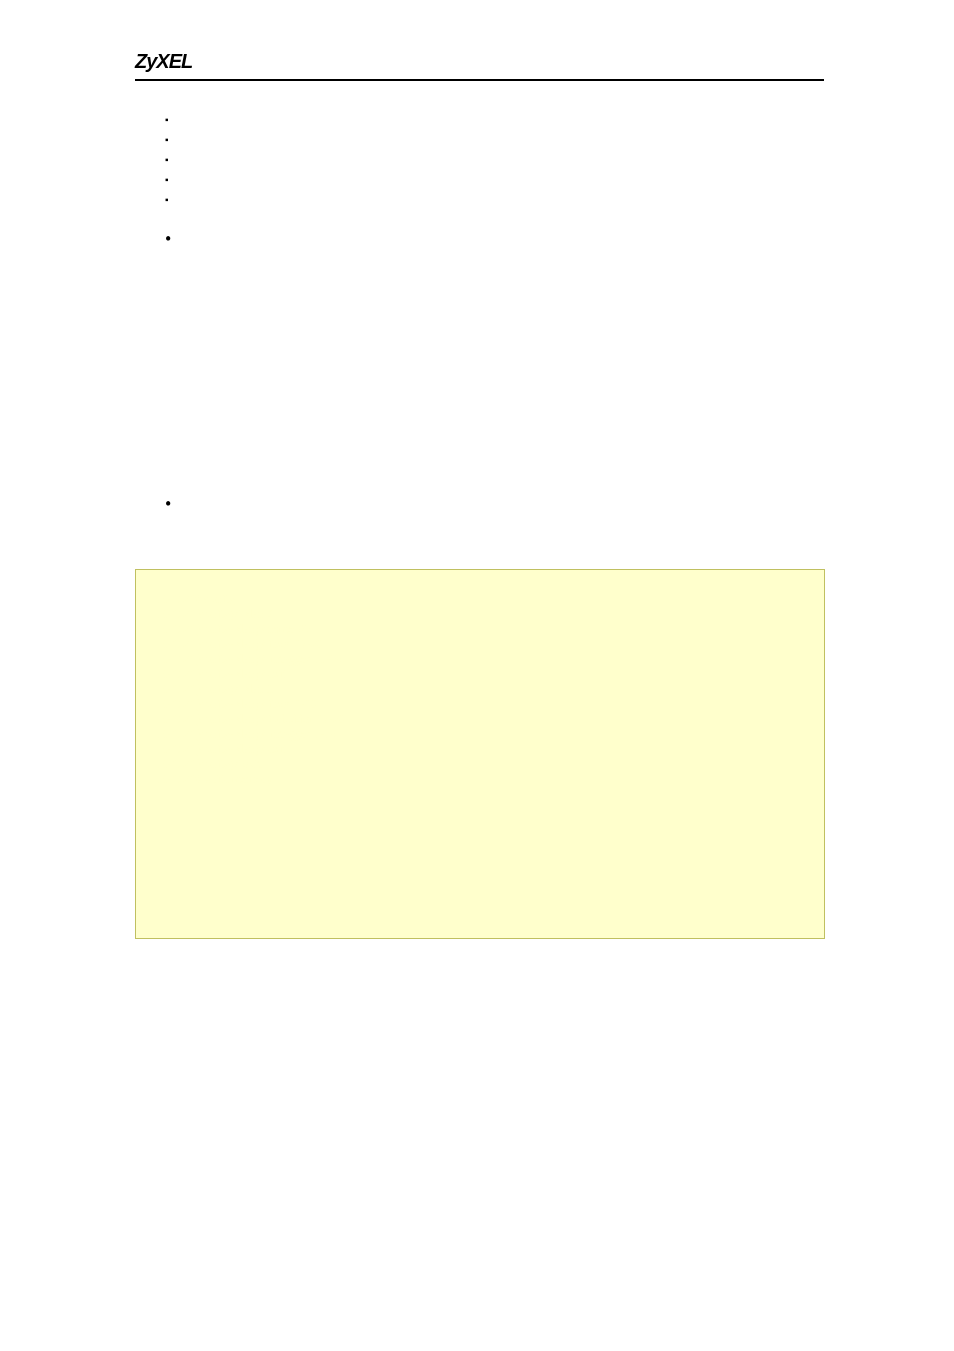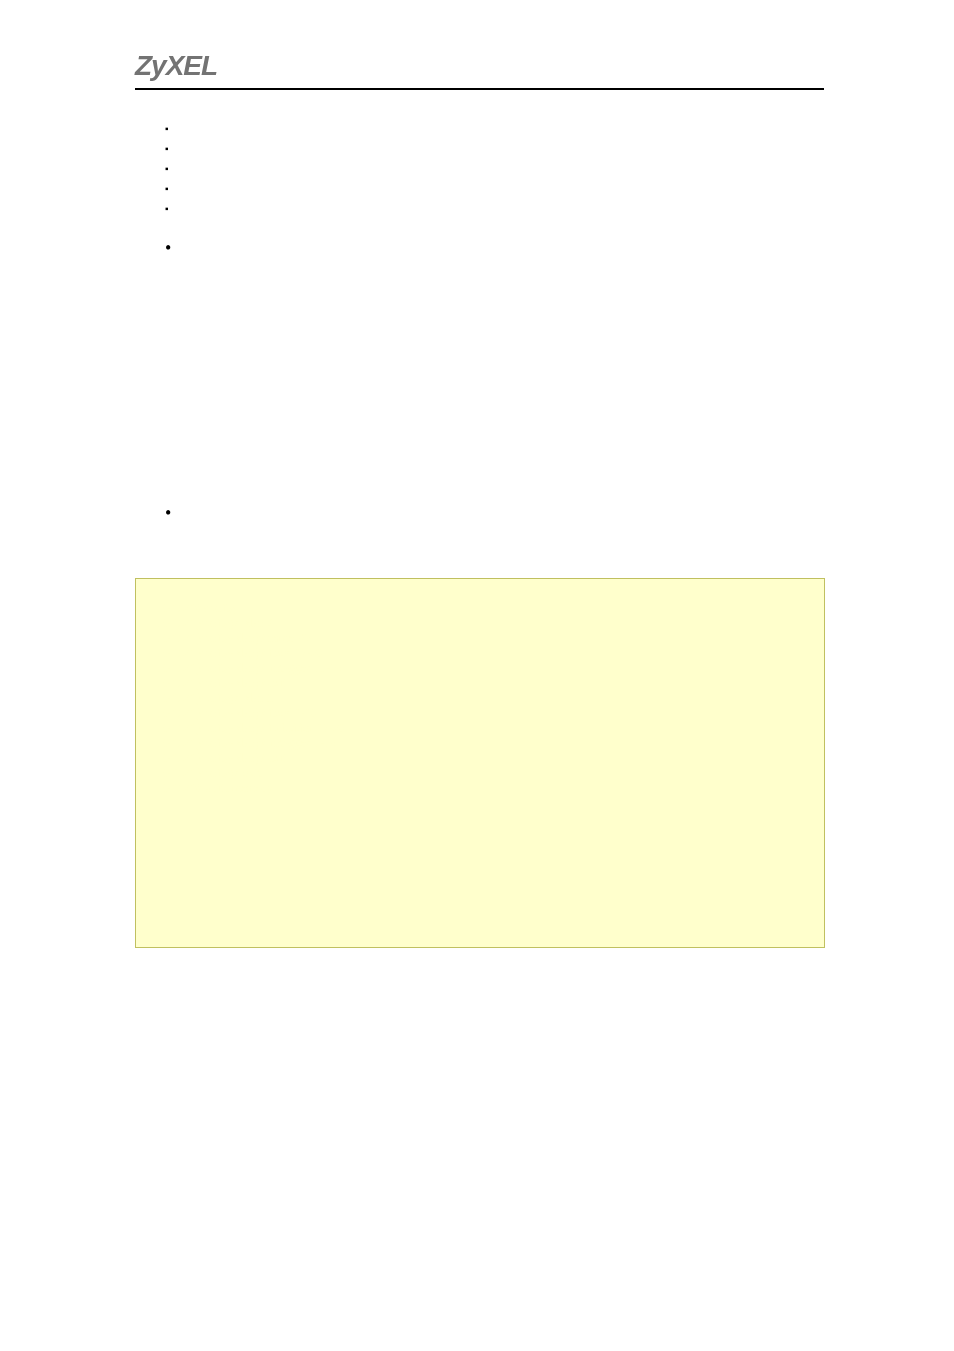--- a/index.html
+++ b/index.html
@@ -14,23 +14,23 @@
       font-family: "Times New Roman", serif;
       position: relative;
     }
     .page {
       padding: 50px 130px 60px 135px;
     }
     .logo {
       font-family: Arial, sans-serif;
       font-weight: 900;
       font-style: italic;
-      font-size: 28px;
+      font-size: 20px;
       letter-spacing: -1px;
-      color: #737373;
+      color: #000000;
       margin-bottom: 6px;
     }
     .hr {
       border: none;
       border-top: 2px solid #000;
       margin-bottom: 30px;
     }
     .sq-list {
       list-style: none;
       padding-left: 30px;

